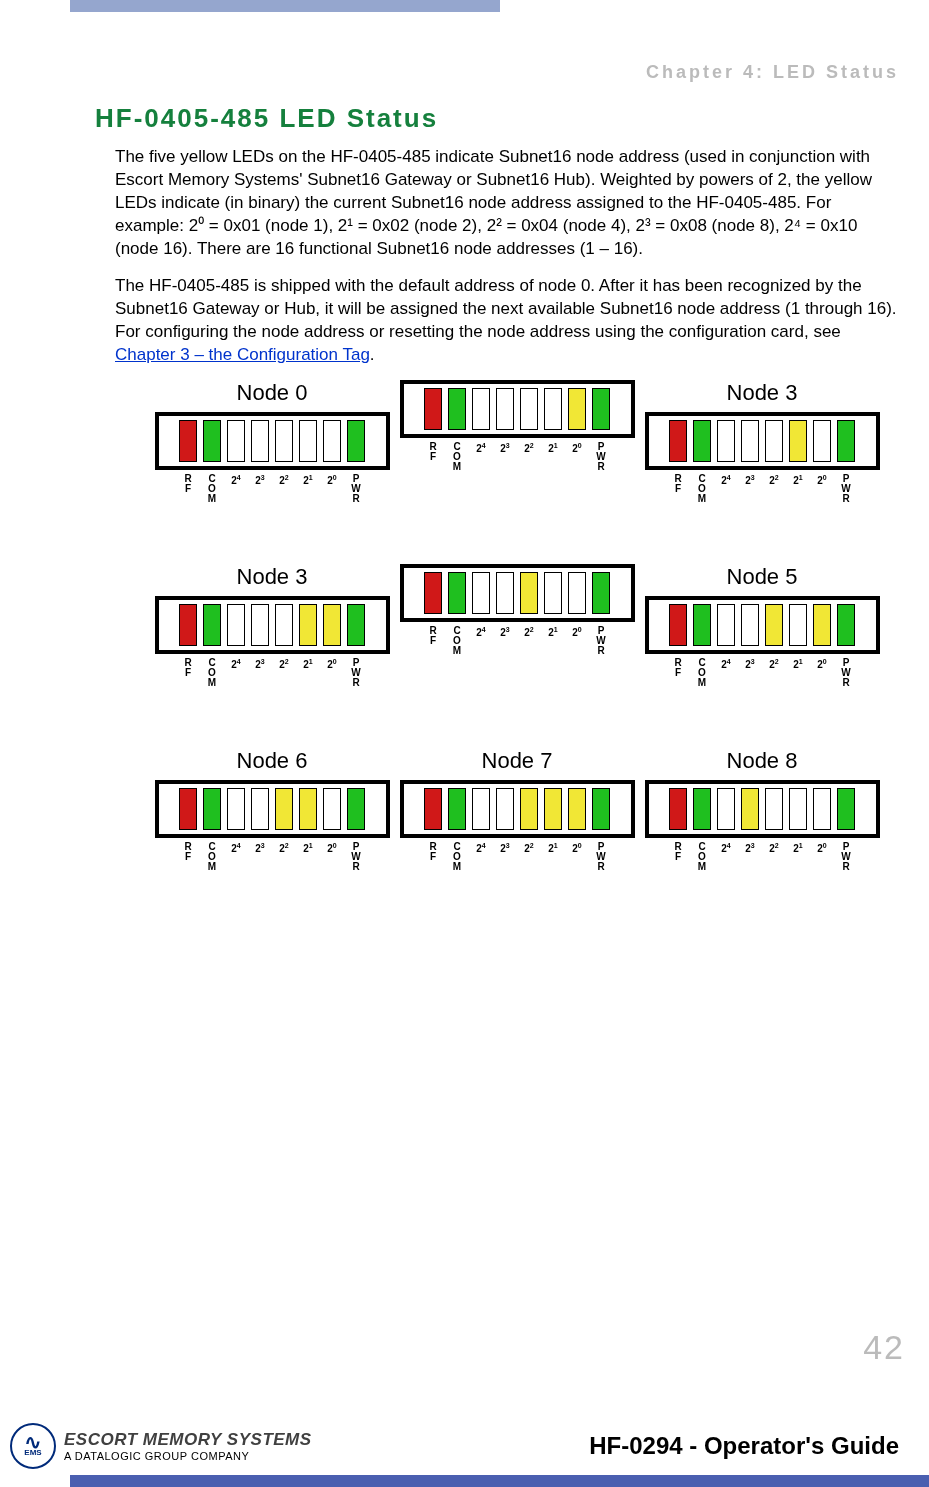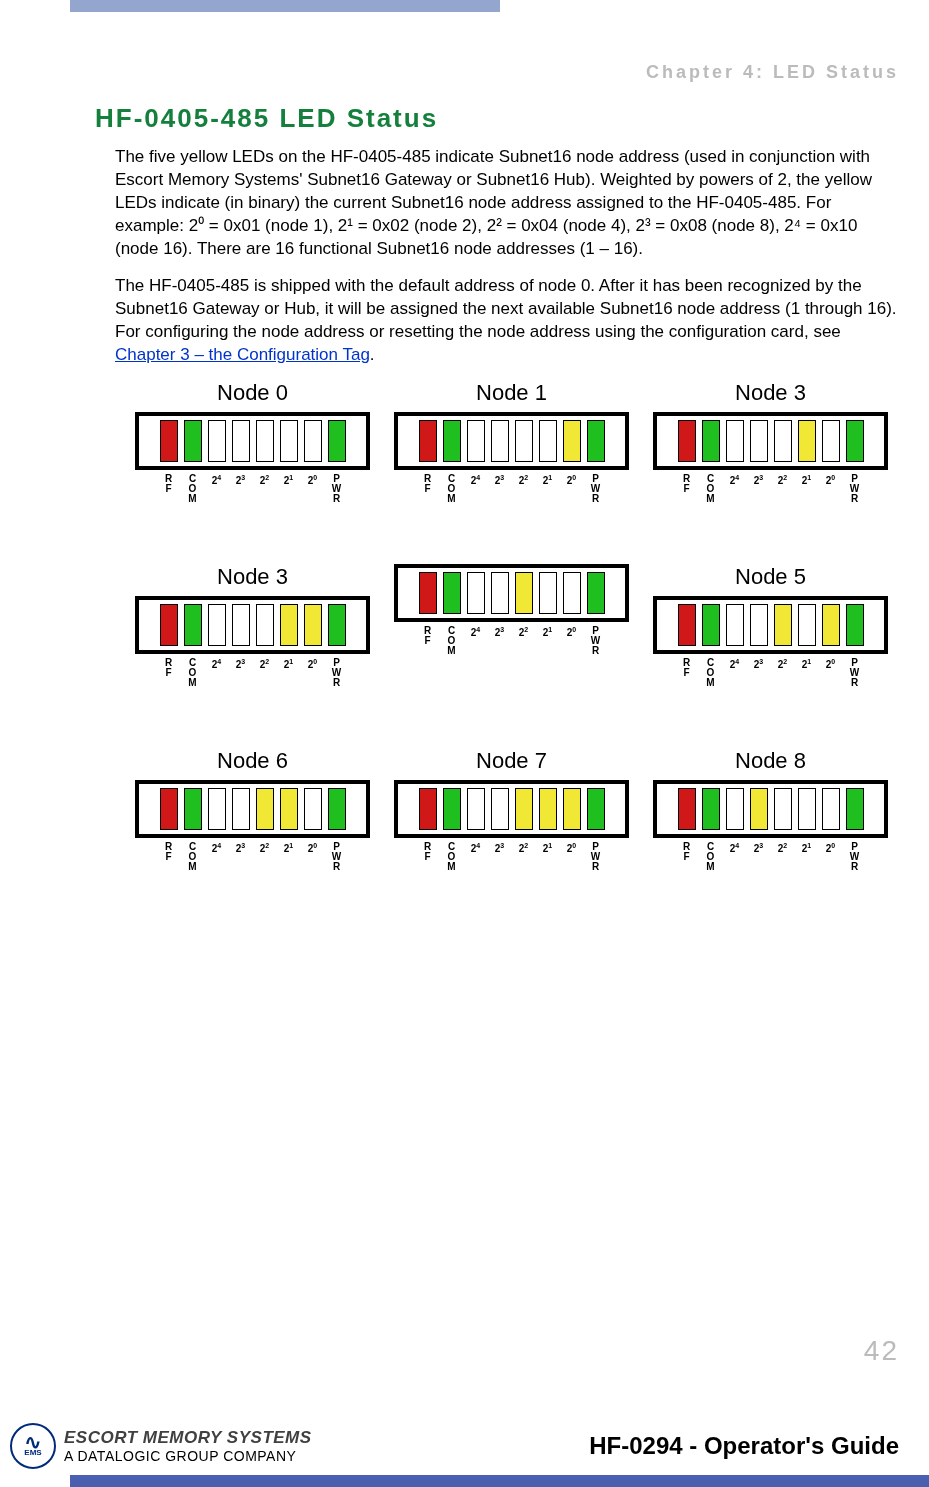--- a/index.html
+++ b/index.html
@@ -43,22 +43,22 @@
   h2.subsection {
     font-size:22px;
     font-weight:900;
     letter-spacing:1px;
     margin:20px 0 40px 20px;
     font-family: Arial Black, Arial, sans-serif;
   }
   .led-grid {
     display:flex;
     flex-wrap:wrap;
-    gap:60px 24px;
-    justify-content:flex-start;
+    gap:60px 10px;
+    justify-content:center;
     padding-left:40px;
   }
   .node-block { width:235px; }
   .node-title {
     text-align:center;
     font-size:22px;
     margin-bottom:6px;
     font-weight:normal;
   }
   .led-panel {
@@ -86,23 +86,23 @@
     gap:6px;
     font-size:10px;
     font-weight:bold;
     margin-top:4px;
   }
   .labels .lab { width:18px; text-align:center; line-height:1; }
   .labels .lab.v { display:flex; flex-direction:column; align-items:center; }
   .labels .lab sup { font-size:7px; }
   .page-num {
     position:absolute;
-    right:30px;
+    right:24px;
     bottom:120px;
-    font-size:28px;
+    font-size:34px;
     color:#bbb;
     letter-spacing:2px;
     font-family: Verdana, sans-serif;
   }
   .footer {
     position:absolute;
     bottom:0;
     left:0; right:0;
   }
   .footer-row {
@@ -112,21 +112,21 @@
     padding:0 30px 6px 10px;
   }
   .logo-block { display:flex; align-items:center; gap:8px; }
   .ems-circle {
     width:46px; height:46px; border:2px solid #002a7a; border-radius:50%;
     display:flex; align-items:center; justify-content:center;
     color:#002a7a; font-size:8px; font-weight:bold; flex-direction:column;
   }
   .ems-circle .wave { font-size:20px; line-height:0.6; }
   .logo-text .l1 { font-size:17px; font-weight:900; color:#404040; letter-spacing:0.5px;font-style:italic; }
-  .logo-text .l2 { font-size:14px; color:#000; letter-spacing:0.5px; }
+  .logo-text .l2 { font-size:11px; color:#000; letter-spacing:0.5px; }
   .guide-title {
     font-size:24px;
     font-weight:900;
     font-family: Verdana, Arial, sans-serif;
   }
   .ftr-bar { display:flex; }
   .ftr-bar .gap { height:12px; background:#fff; }
   .ftr-bar .blue { height:12px; background:#4a5fb0; }
 </style>
 </head>
@@ -181,21 +181,20 @@
           <div class="lab"><span>2</span><sup>1</sup></div>
           <div class="lab"><span>2</span><sup>0</sup></div>
           <div class="lab v">
             <span>P</span>
             <span>W</span>
             <span>R</span>
           </div>
         </div>
       </div>
       <div class="node-block">
-        <div class="node-title">Node 1</div>
         <div class="led-panel">
           <div class="led red"></div>
           <div class="led green"></div>
           <div class="led off"></div>
           <div class="led off"></div>
           <div class="led off"></div>
           <div class="led off"></div>
           <div class="led yellow"></div>
           <div class="led green"></div>
         </div>

